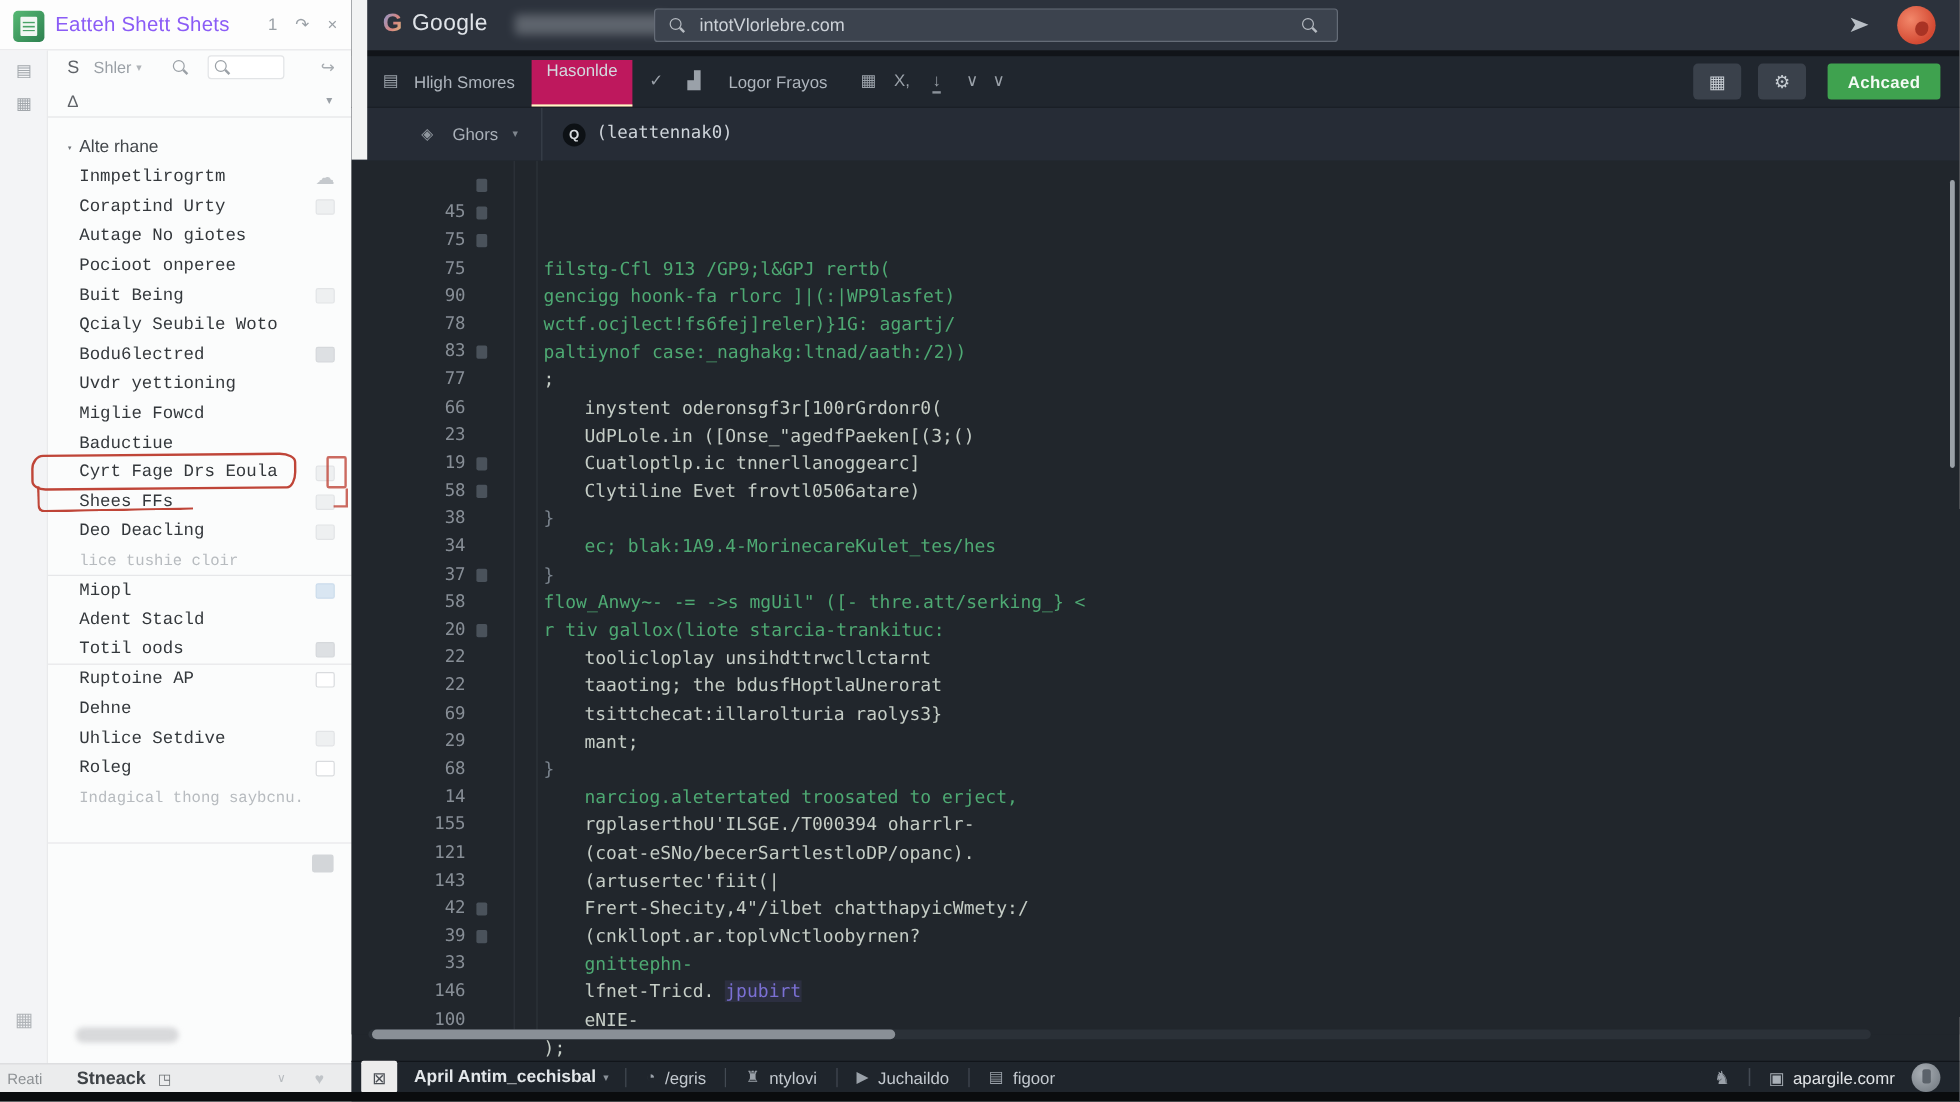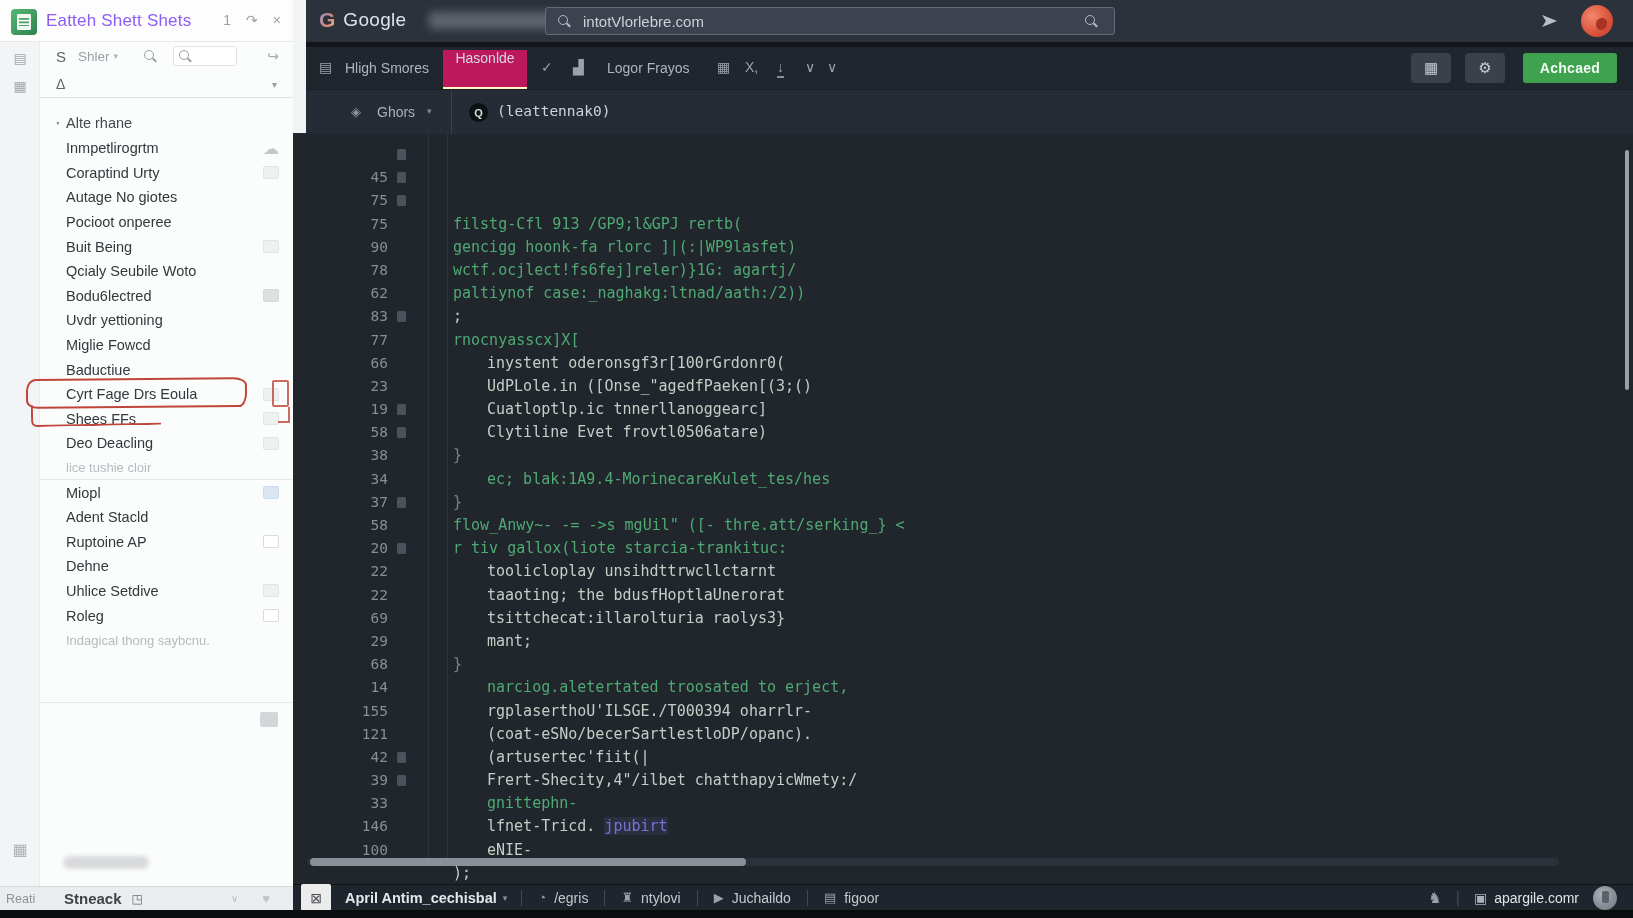--- a/index.html
+++ b/index.html
@@ -37,21 +37,21 @@
   .search-box-mini { margin-left:16px; width:64px; height:20px; border:1px solid #e2e4e6; border-radius:3px; background:#fff; display:flex; align-items:center; padding-left:5px; }
   .fwd-arrow { margin-left:auto; margin-right:14px; color:#a7acb1; font-size:14px; }
   .delta { margin-left:16px; font-size:14px; color:#5f6368; }
   .caret2 { margin-left:auto; margin-right:16px; color:#9aa0a6; font-size:10px; }
 
   .menu { position:absolute; left:40px; top:104px; right:0; padding-top:6px; border-top:0px;text-align:center; }
   .menu-group { display:flex; align-items:center; height:26px; padding-left:10px; border-bottom:0; }
   .menu-group .g-caret { font-size:9px; color:#6f7479; width:16px; }
   .menu-group .g-label { font-size:14.5px; color:#44484c; }
   .menu-item { position:relative; display:flex; align-items:center; height:24.6px; padding-left:26px; cursor:default; }
-  .mi-label { font-size:14.5px; color:#34383c; white-space:nowrap; }
+  .mi-label { font-size:14.5px; color:#34383c; white-space:nowrap;font-family:Liberation Mono, monospace; }
   .menu-item.muted .mi-label { color:#b7bbbf; font-size:13px; }
   .mi-trail { width:16px; height:13px; margin-left:auto; margin-right:14px; border-radius:2px; visibility:hidden; position:relative; }
   .tr-box .mi-trail { visibility:visible; background:#eef0f1; border:1px solid #e2e4e6; }
   .tr-box-filled .mi-trail { visibility:visible; background:#dde0e3; border:1px solid #d5d8db; }
   .tr-box-outline .mi-trail { visibility:visible; background:#fff; border:1px solid #d9dbde; }
   .tr-box-blue .mi-trail { visibility:visible; background:#d9e6f2; border:1px solid #cbdcec; }
   .tr-cloud .mi-trail { visibility:visible; background:none; border:none; width:auto; height:auto; }
   .tr-cloud .mi-trail::before { content:"☁"; color:#c5c9cd; font-size:16px; }
   .div-after { border-bottom:1px solid #e6e7e9; }
   .ann-main::before { content:""; position:absolute; left:-14px; right:46px; top:-4px; bottom:-1px;
@@ -264,20 +264,24 @@
             <span class="mi-trail"></span>
           </div>
           <div class="menu-item tr-box-blue">
             <span class="mi-label">Miopl</span>
             <span class="mi-trail"></span>
           </div>
           <div class="menu-item tr-none">
             <span class="mi-label">Adent Stacld</span>
             <span class="mi-trail"></span>
           </div>
+          <div class="menu-item div-after tr-box-filled">
+            <span class="mi-label">Totil oods</span>
+            <span class="mi-trail"></span>
+          </div>
           <div class="menu-item tr-box-outline">
             <span class="mi-label">Ruptoine AP</span>
             <span class="mi-trail"></span>
           </div>
           <div class="menu-item tr-none">
             <span class="mi-label">Dehne</span>
             <span class="mi-trail"></span>
           </div>
           <div class="menu-item tr-box">
             <span class="mi-label">Uhlice Setdive</span>
@@ -383,25 +387,20 @@
           <div class="code-line c-g">
             <span class="ln">90</span>
             
             <span class="txt"><span>paltiynof case:_naghakg:ltnad/aath:/2))</span><span class="t2"></span></span>
           </div>
           <div class="code-line c-w">
             <span class="ln">78</span>
             
             <span class="txt"><span>;</span><span class="t2"></span></span>
           </div>
-          <div class="code-line c-g">
-            <span class="ln">62</span>
-            
-            <span class="txt"><span>rnocnyasscx]X[</span><span class="t2"></span></span>
-          </div>
           <div class="code-line c-w ind-1">
             <span class="ln">83</span>
             
             <span class="txt"><span>inystent oderonsgf3r[100rGrdonr0(</span><span class="t2"></span></span>
           </div>
           <div class="code-line c-w ind-1 m">
             <span class="ln">77</span>
             <span class="marker"></span>
             <span class="txt"><span>UdPLole.in ([Onse_"agedfPaeken[(3;()</span><span class="t2"></span></span>
           </div>
@@ -482,20 +481,25 @@
           </div>
           <div class="code-line c-w ind-1">
             <span class="ln">155</span>
             
             <span class="txt"><span>(artusertec'fiit(|</span><span class="t2"></span></span>
           </div>
           <div class="code-line c-w ind-1">
             <span class="ln">121</span>
             
             <span class="txt"><span>Frert-Shecity,4"/ilbet chatthapyicWmety:/</span><span class="t2"></span></span>
+          </div>
+          <div class="code-line c-w ind-1">
+            <span class="ln">143</span>
+            
+            <span class="txt"><span>(cnkllopt.ar.toplvNctloobyrnen?</span><span class="t2"></span></span>
           </div>
           <div class="code-line c-g ind-1">
             <span class="ln">42</span>
             
             <span class="txt"><span>gnittephn-</span><span class="t2"></span></span>
           </div>
           <div class="code-line c-w ind-1 m">
             <span class="ln">39</span>
             <span class="marker"></span>
             <span class="txt"><span>lfnet-Tricd. </span><span class="t2 c-p">jpubirt</span></span>

